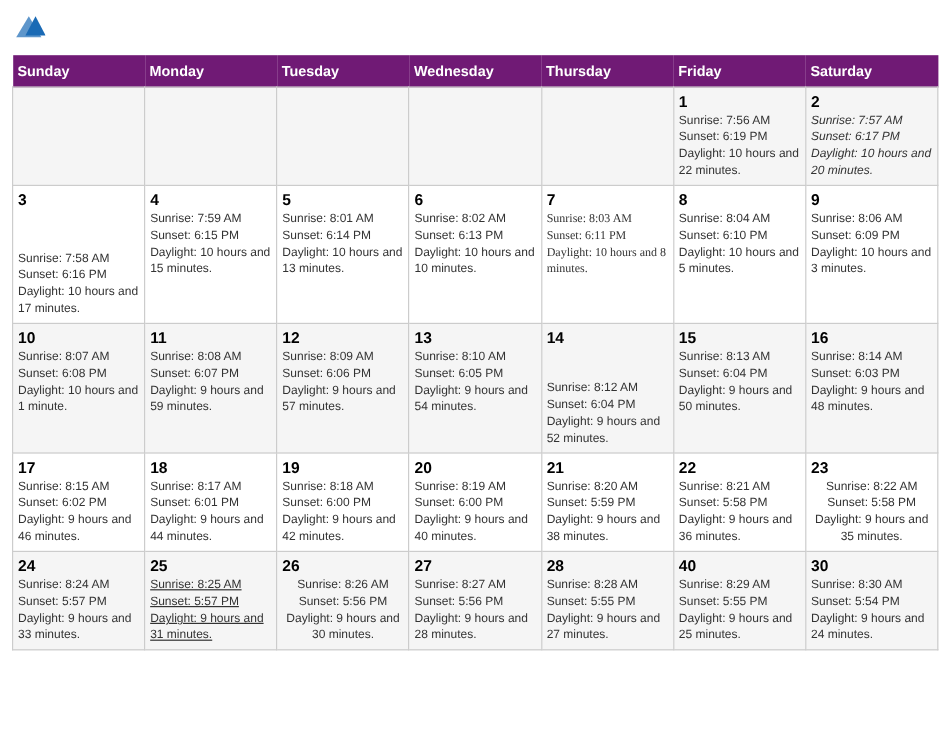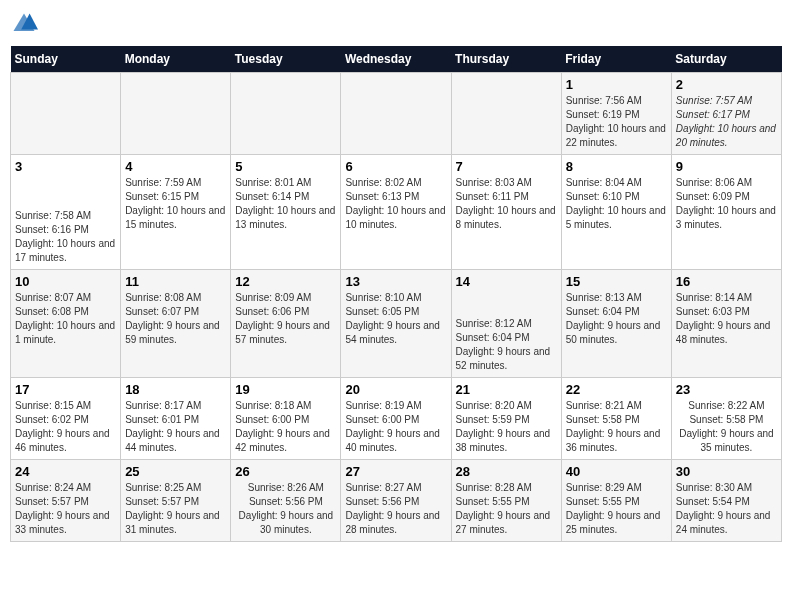--- a/index.html
+++ b/index.html
@@ -40,21 +40,21 @@
     .location {
       font-size: 16px;
       color: #333;
     }
     table {
       width: 100%;
       border-collapse: collapse;
       font-size: 11px;
     }
     thead tr th {
-      background-color: #0f172a;
+      background-color: #701a75;
       color: #fff;
       padding: 6px 4px;
       text-align: left;
       font-size: 12px;
       font-weight: bold;
     }
     tbody tr td {
       border: 1px solid #ccc;
       vertical-align: top;
       padding: 4px;
@@ -152,21 +152,21 @@
 Daylight: 10 hours and 13 minutes.</div>
         </td>
         <td>
           <span class="day-num">6</span>
           <div class="day-info" style="white-space: pre-line;">Sunrise: 8:02 AM
 Sunset: 6:13 PM
 Daylight: 10 hours and 10 minutes.</div>
         </td>
         <td>
           <span class="day-num">7</span>
-          <div class="day-info" style="white-space: pre-line;">Sunrise: 8:03 AM
+          <div class="day-info" style="white-space: pre-line; font-family: Liberation Serif, serif;">Sunrise: 8:03 AM
 Sunset: 6:11 PM
 Daylight: 10 hours and 8 minutes.</div>
         </td>
         <td>
           <span class="day-num">8</span>
           <div class="day-info" style="white-space: pre-line;">Sunrise: 8:04 AM
 Sunset: 6:10 PM
 Daylight: 10 hours and 5 minutes.</div>
         </td>
         <td>
@@ -266,21 +266,21 @@
       </tr>
       <tr>
         <td>
           <span class="day-num">24</span>
           <div class="day-info" style="white-space: pre-line;">Sunrise: 8:24 AM
 Sunset: 5:57 PM
 Daylight: 9 hours and 33 minutes.</div>
         </td>
         <td>
           <span class="day-num">25</span>
-          <div class="day-info" style="white-space: pre-line;">Sunrise: 8:25 AM
+          <div class="day-info" style="white-space: pre-line; text-decoration: underline;">Sunrise: 8:25 AM
 Sunset: 5:57 PM
 Daylight: 9 hours and 31 minutes.</div>
         </td>
         <td>
           <span class="day-num">26</span>
           <div class="day-info" style="white-space: pre-line; text-align: center;">Sunrise: 8:26 AM
 Sunset: 5:56 PM
 Daylight: 9 hours and 30 minutes.</div>
         </td>
         <td>

